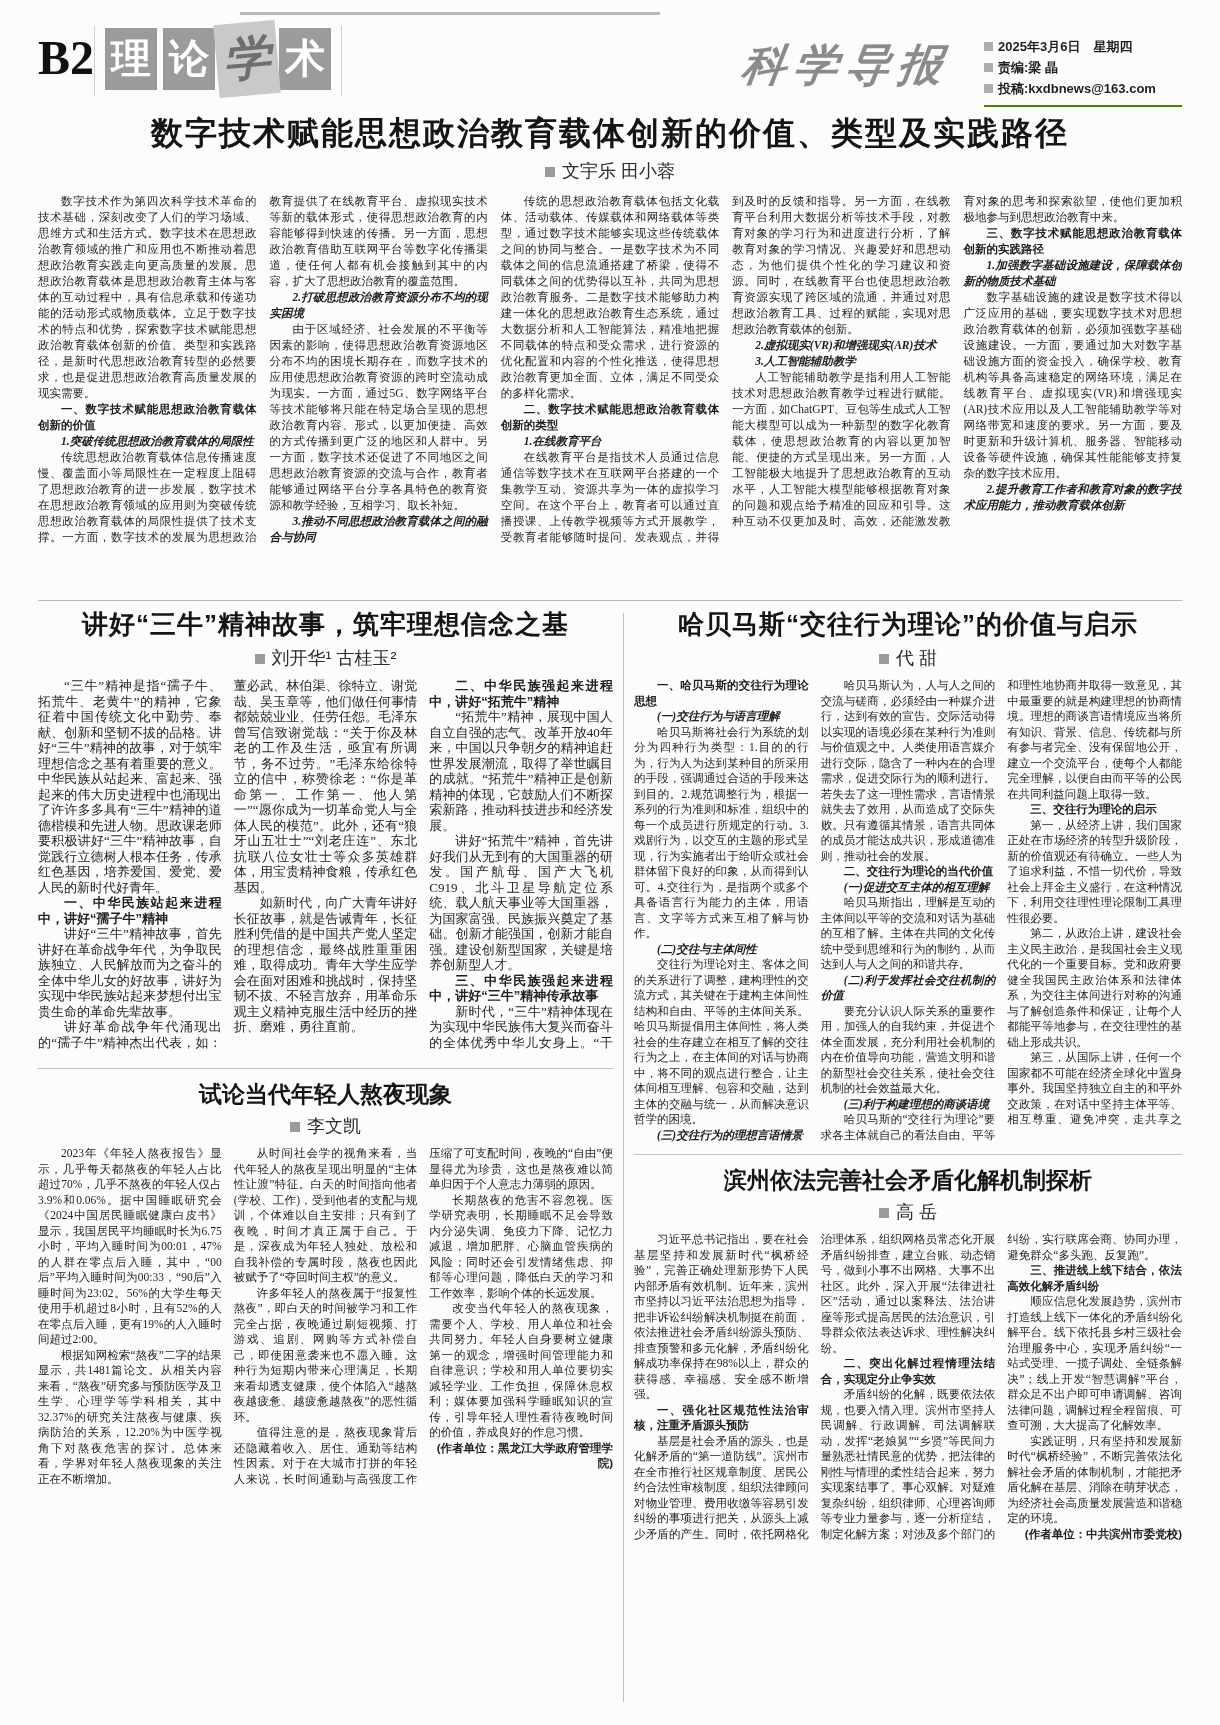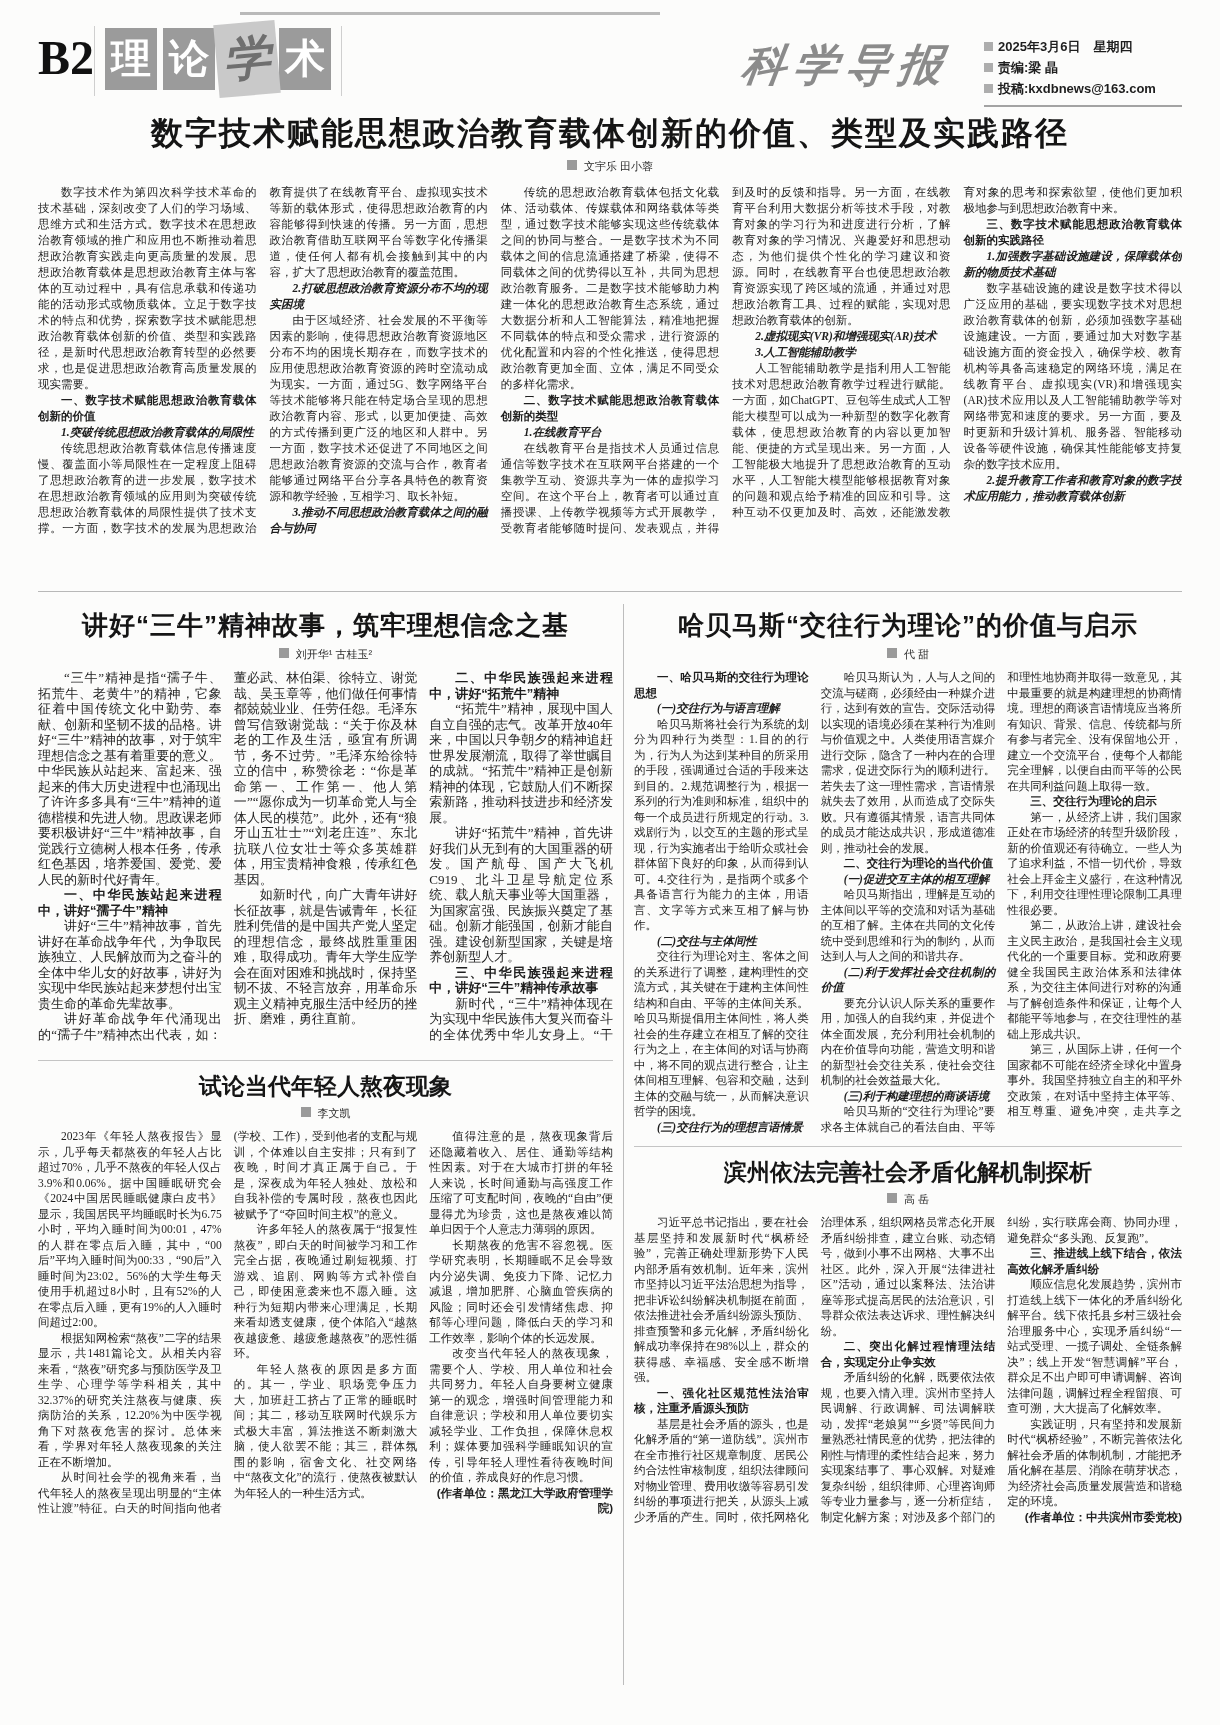--- a/index.html
+++ b/index.html
@@ -12,47 +12,47 @@
   .edition{font-family:"Liberation Serif",serif;font-size:48px;font-weight:700;line-height:64px;color:#111;}
   .tiles{display:flex;gap:6px;padding:2px 10px 6px;border-left:1px solid #cfcfcf;border-right:1px solid #cfcfcf;}
   .tile{width:52px;height:62px;background:#9b9b9b;color:#fff;font-size:40px;font-weight:700;
         line-height:62px;text-align:center;font-family:"Liberation Serif",serif;}
   .tile.light{background:#c9c9c9;color:#6f6f6f;font-style:italic;transform:rotate(-5deg) scale(1.18);}
   .head-right{margin-left:auto;display:flex;align-items:flex-start;position:relative;padding-top:10px;}
   .head-rule{position:absolute;top:12px;right:560px;width:420px;height:3px;background:#b9b9b9;}
   .masthead{font-family:"DejaVu Serif",serif;font-style:italic;font-weight:700;font-size:44px;
             color:#8b8b8b;letter-spacing:8px;transform:skewX(-8deg);margin-right:34px;line-height:58px;}
   .pubinfo{font-family:"Liberation Sans",sans-serif;font-size:13px;font-weight:700;line-height:21px;
-           border-bottom:2px solid #a3a3a3;padding-bottom:6px;min-width:198px;}
+           border-bottom:2px solid #4d7c0f;padding-bottom:6px;min-width:198px;}
   .pubinfo .row{white-space:nowrap;}
   .sq{display:inline-block;width:9px;height:9px;background:#adadad;margin-right:5px;}
 
   
   .atitle{font-family:"Liberation Sans","DejaVu Sans",sans-serif;font-weight:700;text-align:center;color:#151515;}
-  .byline{font-family:"Liberation Sans",sans-serif;text-align:center;font-size:11px;color:#2a2a2a;margin-top:5px;}
+  .byline{font-family:"Liberation Sans",sans-serif;text-align:center;font-size:18px;color:#2a2a2a;margin-top:5px;}
   .byline .bsq{display:inline-block;width:10px;height:10px;background:#9a9a9a;margin-right:7px;}
   .abody{text-align:justify;font-size:11.5px;line-height:16px;overflow:hidden;}
   .abody p{margin:0;}
   .t-p{text-indent:2em;}
   .t-sec{font-weight:700;text-indent:2em;font-family:"Liberation Sans",sans-serif;}
   .t-sub{font-weight:700;font-style:italic;text-indent:2em;}
   .t-unit{font-weight:700;text-align:right;font-family:"Liberation Sans",sans-serif;}
 
   
   .a1{padding:4px 38px 0;}
   .a1 .atitle{font-size:32px;line-height:42px;letter-spacing:2px;margin-top:4px;}
   .a1 .abody{margin-top:10px;height:398px;column-count:5;column-gap:13px;}
   .hr-full{border-top:1px solid #b8b8b8;margin:9px 38px 6px;}
 
   
   .cols{display:flex;padding:0 38px;}
   .colL{width:575px;}
   .vrule{width:1px;background:#bdbdbd;margin:6px 10px 0;}
   .colR{width:548px;}
-  .a2 .atitle,.a3 .atitle{font-size:26px;line-height:34px;letter-spacing:1px;margin-top:10px;}
+  .a2 .atitle,.a3 .atitle{font-size:26px;line-height:34px;letter-spacing:1px;}
   .a2 .abody{margin-top:8px;height:382px;column-count:3;column-gap:12px;font-size:13px;line-height:15.5px;}
   .a3 .abody{margin-top:8px;height:468px;column-count:3;column-gap:12px;font-size:11.5px;line-height:15.5px;}
   .hr-half{border-top:1px solid #c4c4c4;margin:8px 0 2px;}
   .a4 .atitle,.a5 .atitle{font-size:23px;line-height:30px;margin-top:10px;}
   .a4 .abody{margin-top:8px;height:556px;column-count:3;column-gap:12px;font-size:11.5px;line-height:15.5px;}
   .a5 .abody{margin-top:8px;height:462px;column-count:3;column-gap:12px;font-size:11.5px;line-height:15.5px;}
 </style>
 </head>
 <body>
 
@@ -126,21 +126,20 @@
       </div>
       <div class="hr-half"></div>
       <div class="a4">
         <div class="atitle">试论当代年轻人熬夜现象</div>
         <div class="byline"><span class="bsq"></span><span>李文凯</span></div>
         <div class="abody">
             <p class="t-p">2023年《年轻人熬夜报告》显示，几乎每天都熬夜的年轻人占比超过70%，几乎不熬夜的年轻人仅占3.9%和0.06%。据中国睡眠研究会《2024中国居民睡眠健康白皮书》显示，我国居民平均睡眠时长为6.75小时，平均入睡时间为00:01，47%的人群在零点后入睡，其中，“00后”平均入睡时间为00:33，“90后”入睡时间为23:02。56%的大学生每天使用手机超过8小时，且有52%的人在零点后入睡，更有19%的人入睡时间超过2:00。</p>
             <p class="t-p">根据知网检索“熬夜”二字的结果显示，共1481篇论文。从相关内容来看，“熬夜”研究多与预防医学及卫生学、心理学等学科相关，其中32.37%的研究关注熬夜与健康、疾病防治的关系，12.20%为中医学视角下对熬夜危害的探讨。总体来看，学界对年轻人熬夜现象的关注正在不断增加。</p>
             <p class="t-p">从时间社会学的视角来看，当代年轻人的熬夜呈现出明显的“主体性让渡”特征。白天的时间指向他者(学校、工作)，受到他者的支配与规训，个体难以自主安排；只有到了夜晚，时间才真正属于自己。于是，深夜成为年轻人独处、放松和自我补偿的专属时段，熬夜也因此被赋予了“夺回时间主权”的意义。</p>
             <p class="t-p">许多年轻人的熬夜属于“报复性熬夜”，即白天的时间被学习和工作完全占据，夜晚通过刷短视频、打游戏、追剧、网购等方式补偿自己，即使困意袭来也不愿入睡。这种行为短期内带来心理满足，长期来看却透支健康，使个体陷入“越熬夜越疲惫、越疲惫越熬夜”的恶性循环。</p>
-            <p class="t-p">年轻人熬夜的原因是多方面的。其一，学业、职场竞争压力大，加班赶工挤占了正常的睡眠时间；其二，移动互联网时代娱乐方式极大丰富，算法推送不断刺激大脑，使人欲罢不能；其三，群体氛围的影响，宿舍文化、社交网络中“熬夜文化”的流行，使熬夜被默认为年轻人的一种生活方式。</p>
             <p class="t-p">值得注意的是，熬夜现象背后还隐藏着收入、居住、通勤等结构性因素。对于在大城市打拼的年轻人来说，长时间通勤与高强度工作压缩了可支配时间，夜晚的“自由”便显得尤为珍贵，这也是熬夜难以简单归因于个人意志力薄弱的原因。</p>
             <p class="t-p">长期熬夜的危害不容忽视。医学研究表明，长期睡眠不足会导致内分泌失调、免疫力下降、记忆力减退，增加肥胖、心脑血管疾病的风险；同时还会引发情绪焦虑、抑郁等心理问题，降低白天的学习和工作效率，影响个体的长远发展。</p>
             <p class="t-p">改变当代年轻人的熬夜现象，需要个人、学校、用人单位和社会共同努力。年轻人自身要树立健康第一的观念，增强时间管理能力和自律意识；学校和用人单位要切实减轻学业、工作负担，保障休息权利；媒体要加强科学睡眠知识的宣传，引导年轻人理性看待夜晚时间的价值，养成良好的作息习惯。</p>
             <p class="t-unit">(作者单位：黑龙江大学政府管理学院)</p>
           </div>
       </div>
     </div>
 
     <div class="vrule"></div>
 

